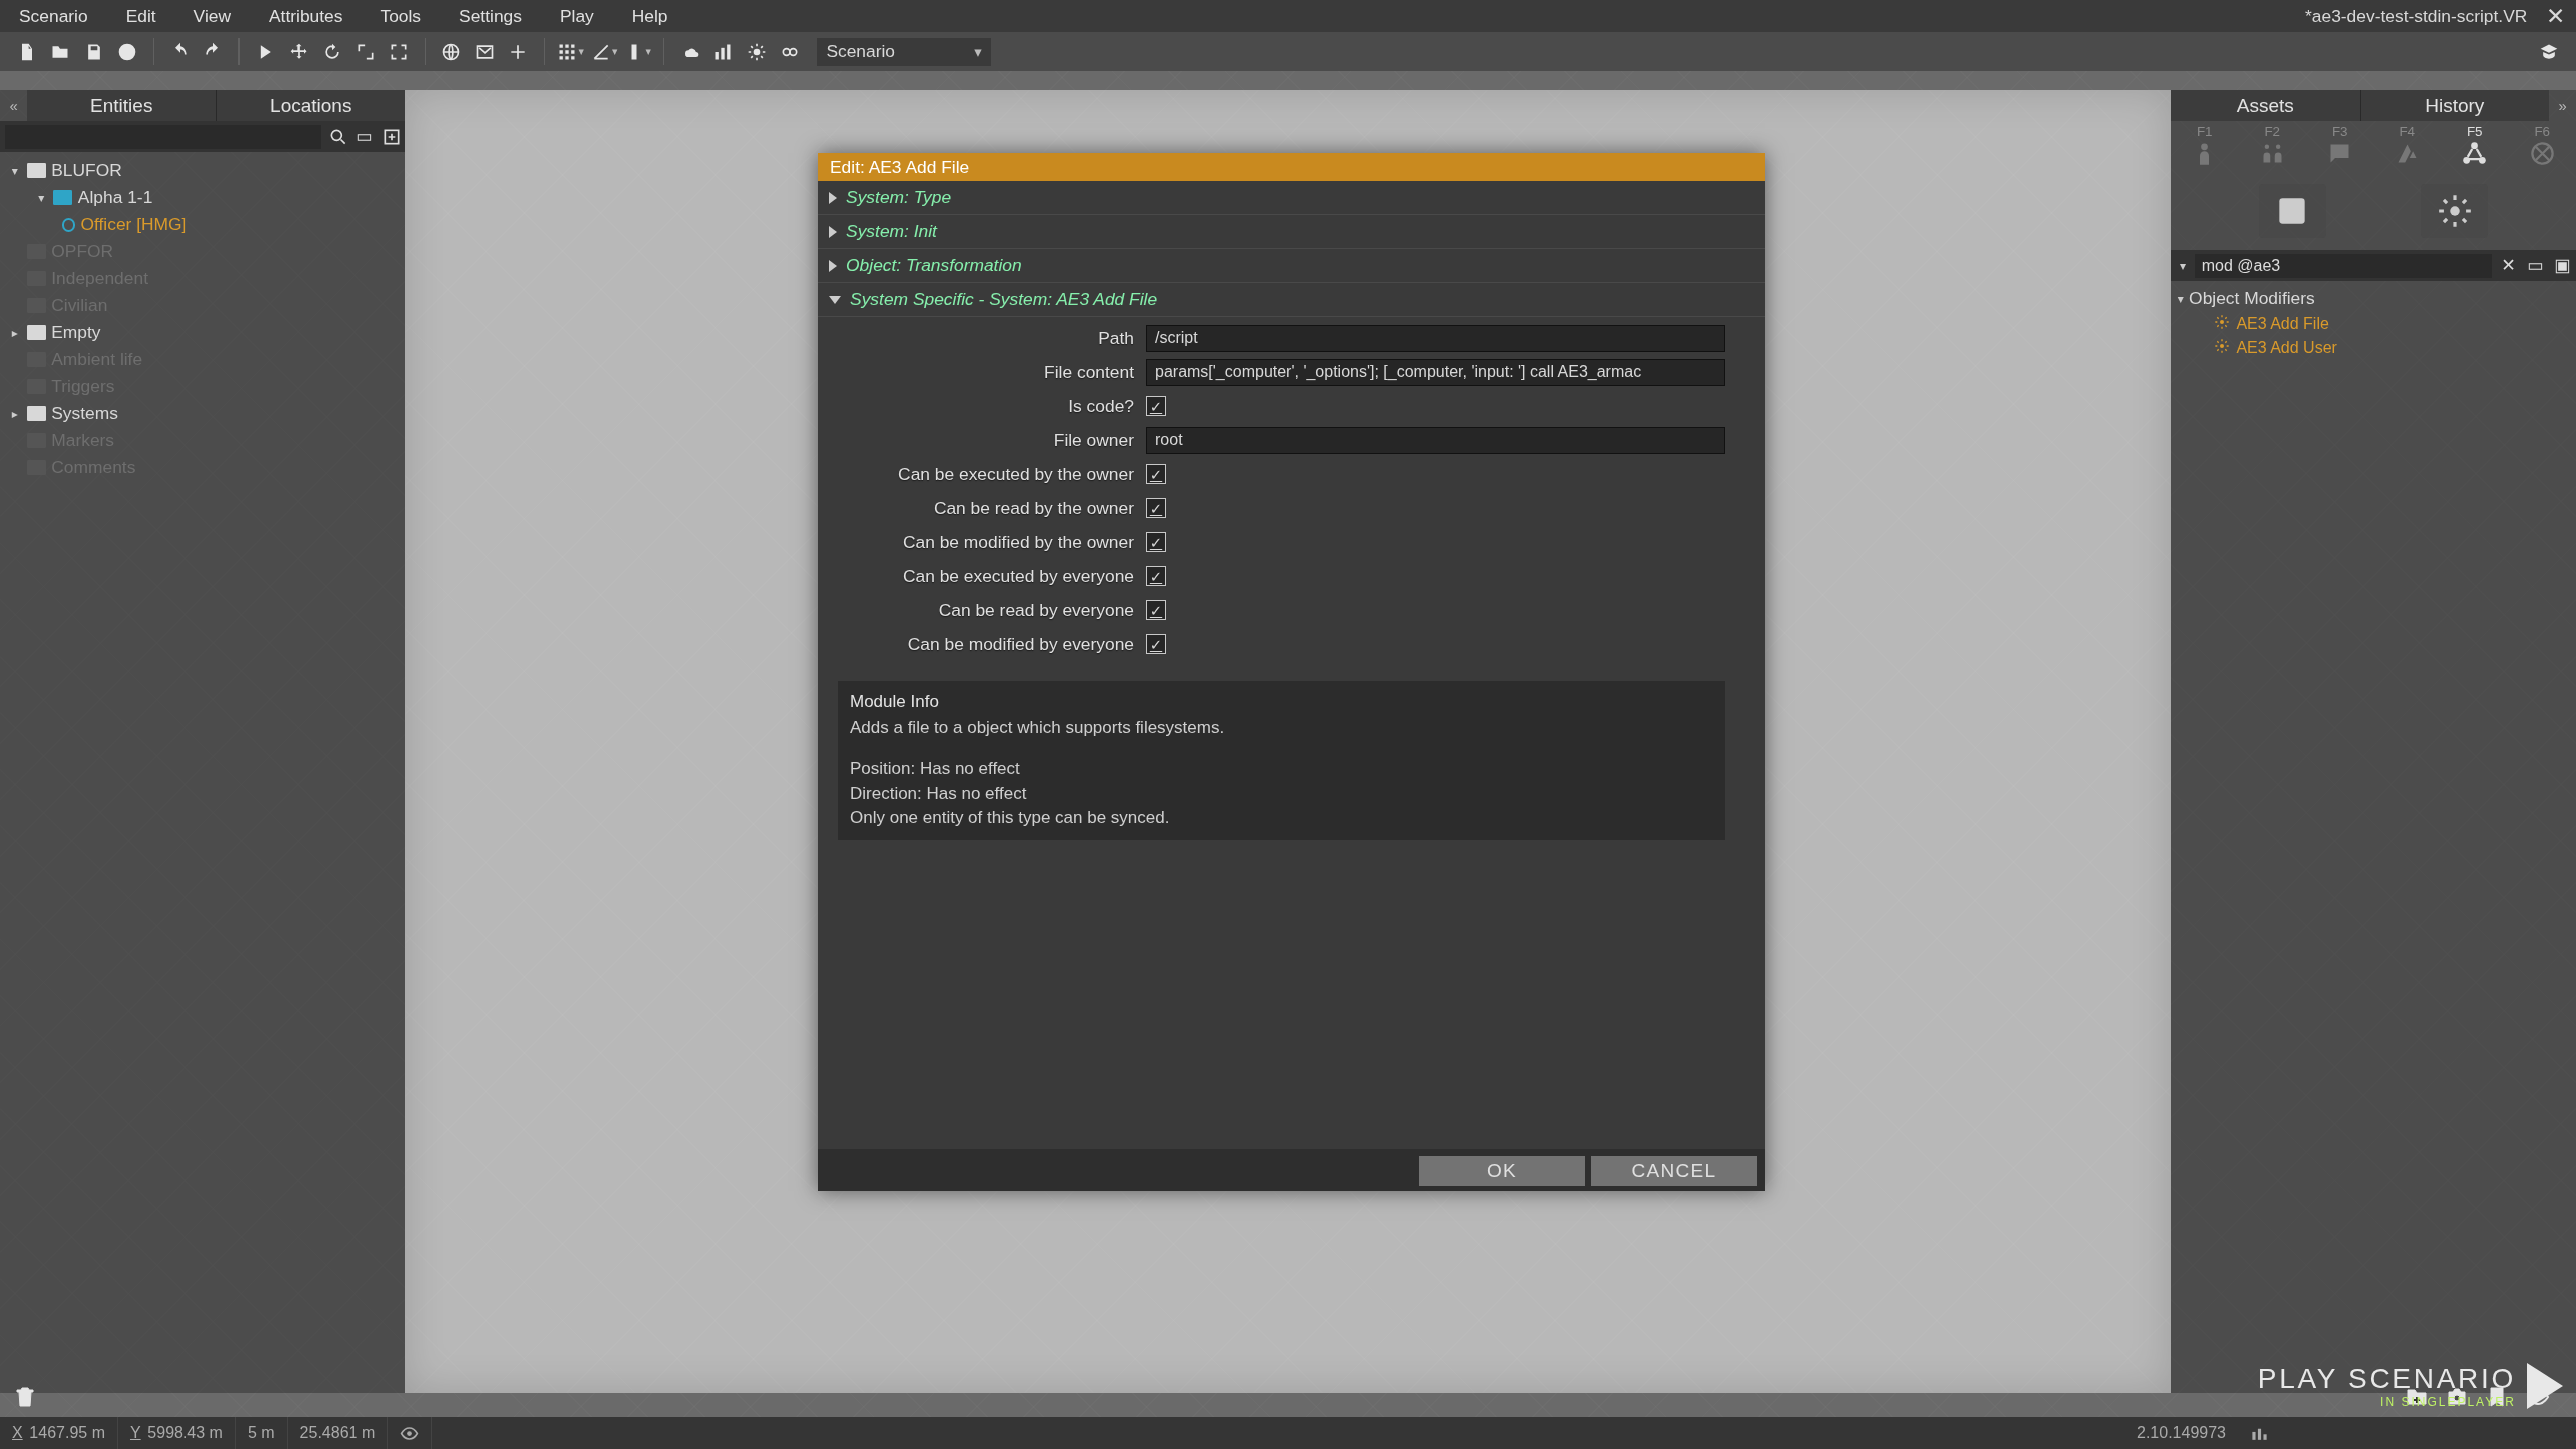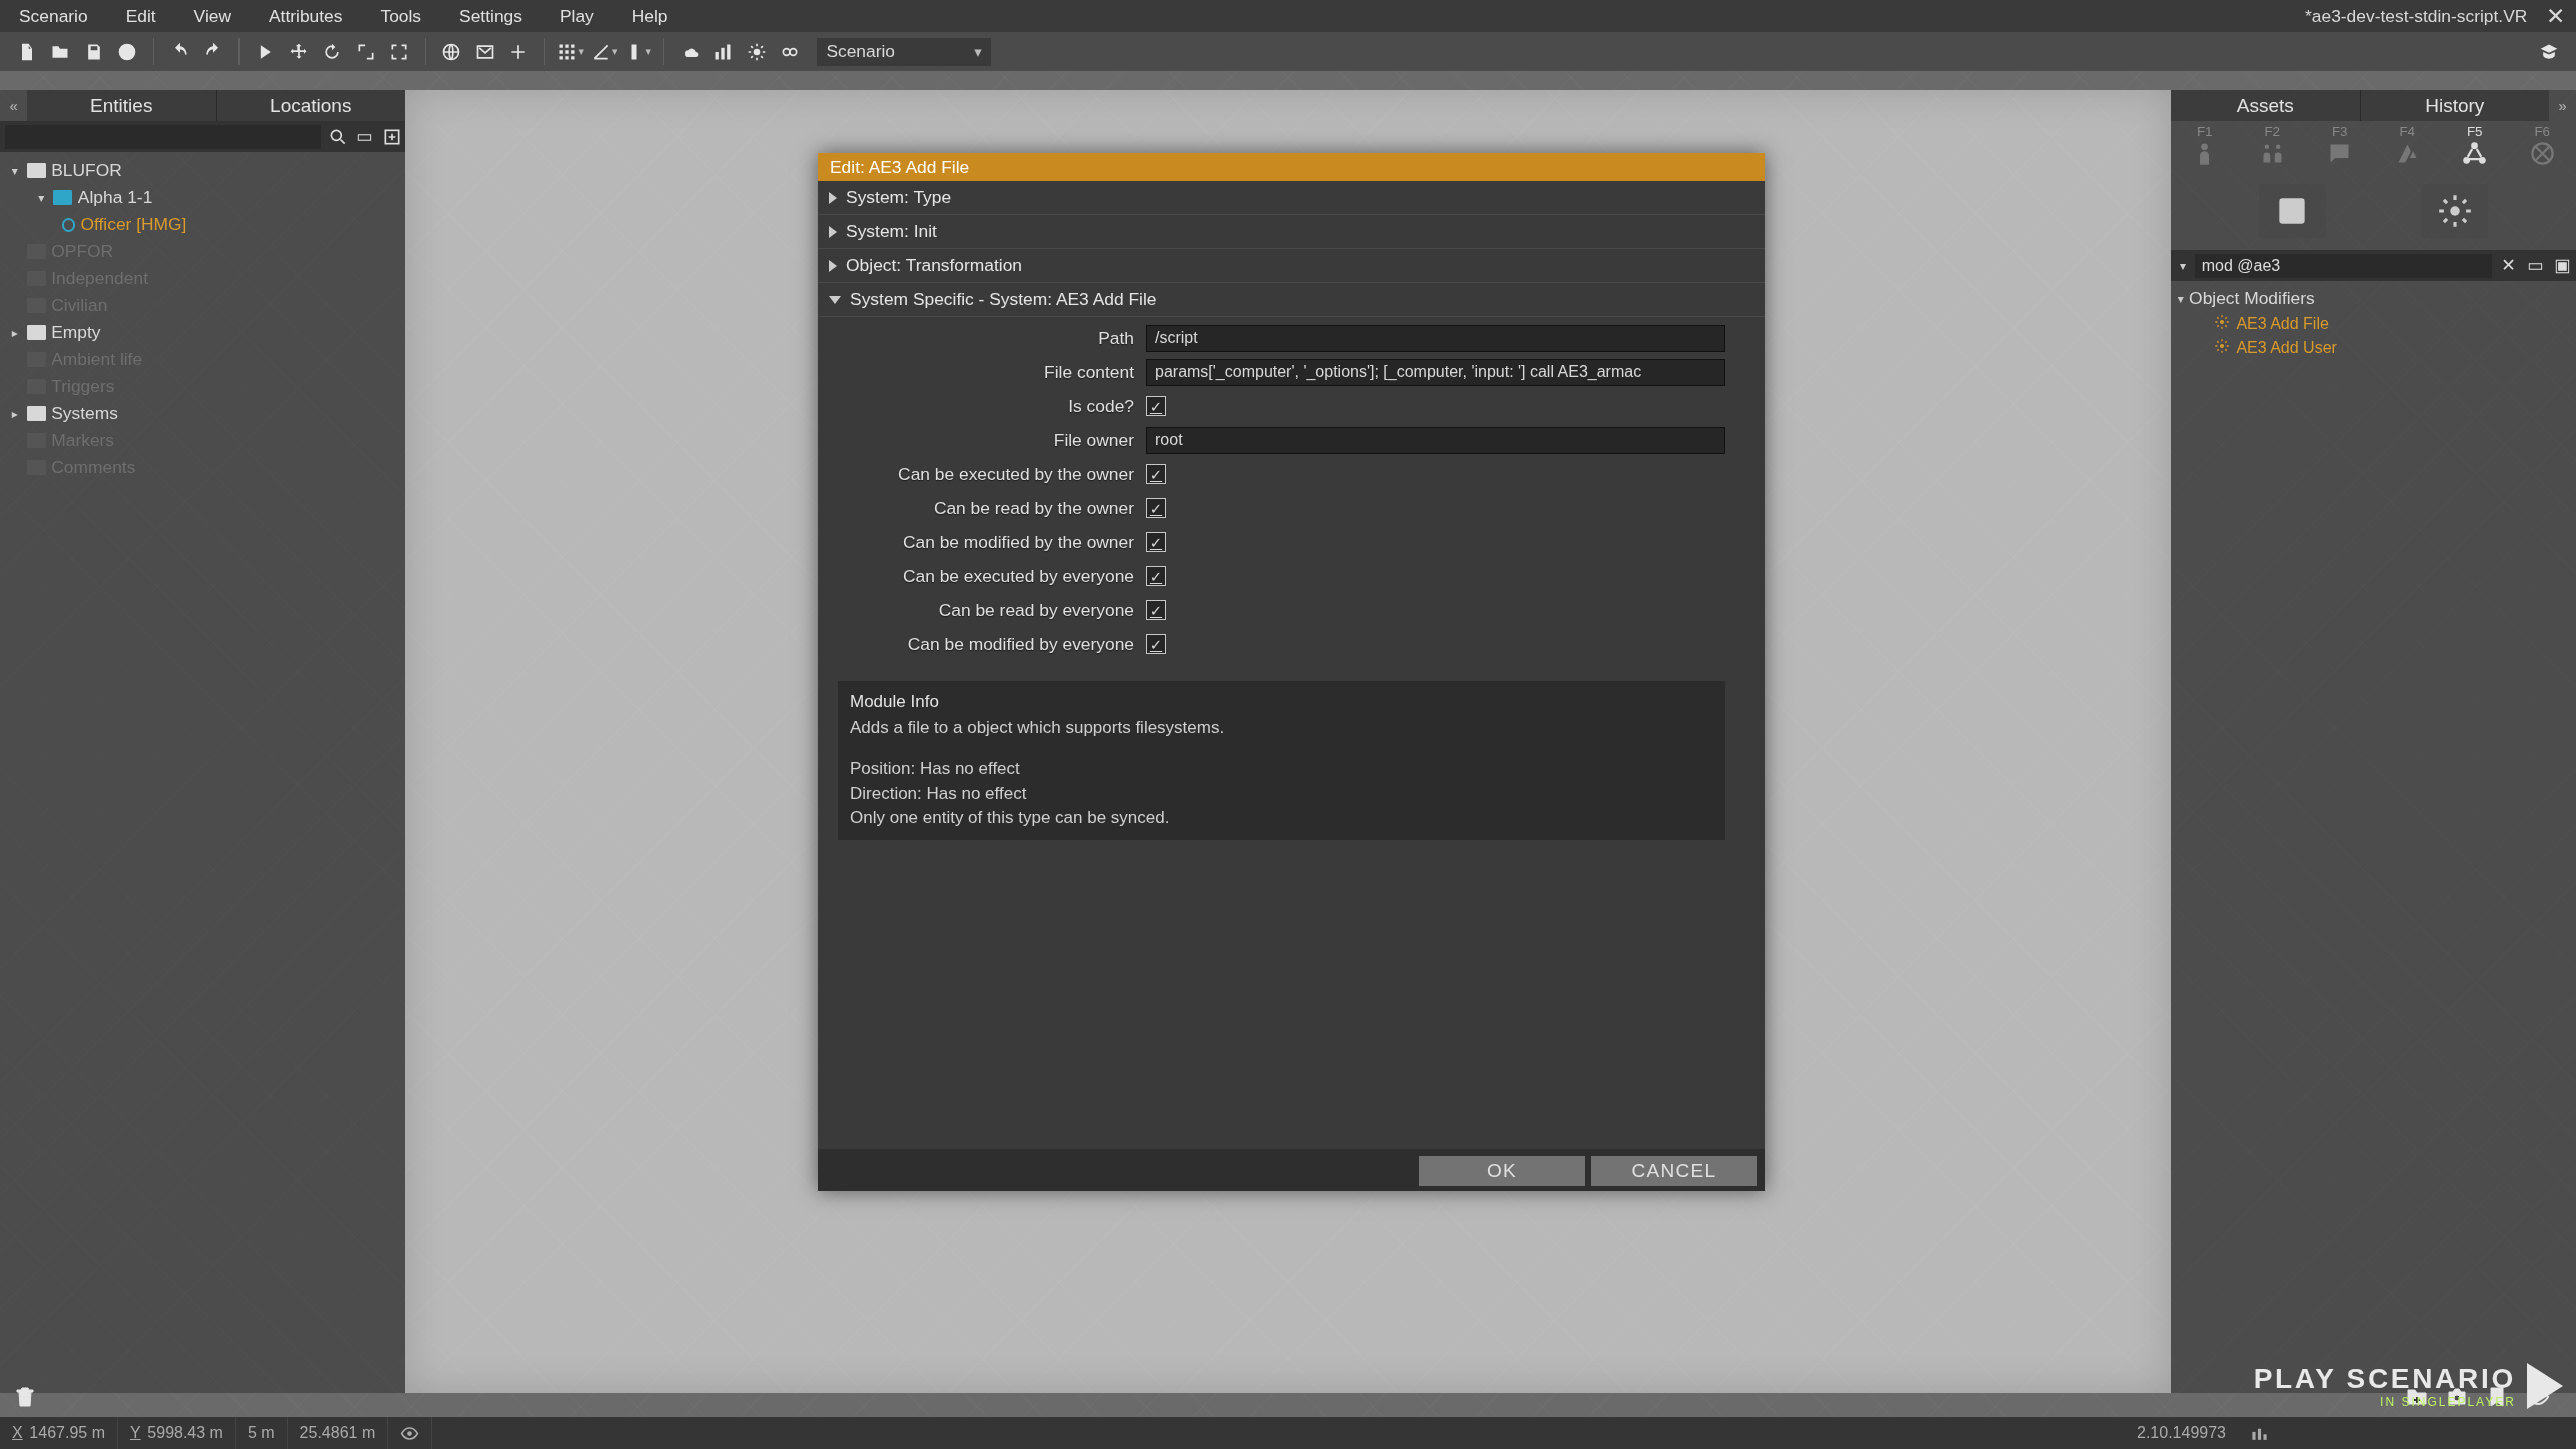--- a/index.html
+++ b/index.html
@@ -89,28 +89,28 @@
 .bottom-tools .ico { width:31px; height:31px; display:flex; align-items:center; justify-content:center; color:#e6e6e6; }
 .bottom-tools .ico svg { width:24px; height:24px; fill:#e6e6e6; stroke:#e6e6e6; }
 
 .statusbar { position:absolute; left:0; right:0; bottom:0; height:32px; background:#353535; display:flex; align-items:center; color:#aaa; font-size:16px; z-index:6; }
 .statusbar .seg { padding:0 12px; display:flex; align-items:center; gap:6.7px; height:100%; border-right:0.7px solid rgba(255,255,255,0.08); }
 .statusbar .spacer { flex:1; }
 .statusbar .seg.noborder { border-right:none; }
 
 .play-scenario { position:absolute; right:13.4px; bottom:40px; z-index:7; display:flex; align-items:center; gap:10.7px; color:#e8e8e8; }
 .play-scenario .txt { text-align:right; }
-.play-scenario .txt .big { font-size:28px; letter-spacing:2.7px; font-weight:700; }
+.play-scenario .txt .big { font-size:28px; letter-spacing:2.7px; font-weight:400; }
 .play-scenario .txt .small { font-size:12px; letter-spacing:2px; color:#bef264; }
 .play-scenario .play-tri { width:0; height:0; border-left:36px solid #e8e8e8; border-top:23px solid transparent; border-bottom:23px solid transparent; }
 
 
 .modal { position:absolute; left:818px; top:153px; width:947px; background:#3a3a3a; z-index:50; box-shadow:0 0 20px rgba(0,0,0,0.5); }
 .modal-title { background:#c98a1f; color:#fff; height:28px; line-height:28px; padding:0 12px; font-size:17.4px; }
-.section-hdr { height:34px; display:flex; align-items:center; gap:9.4px; padding:0 10.7px; font-size:17.4px; color:#e5e5e5; border-bottom:0.7px solid rgba(255,255,255,0.08); }
+.section-hdr { height:34px; display:flex; align-items:center; gap:9.4px; padding:0 10.7px; font-size:17.4px; color:#86efac; border-bottom:0.7px solid rgba(255,255,255,0.08);font-style:italic; }
 .section-hdr .tri { width:0; height:0; border-left:8px solid #ccc; border-top:6px solid transparent; border-bottom:6px solid transparent; }
 .section-hdr.open .tri { border-left:6px solid transparent; border-right:6px solid transparent; border-top:8px solid #ccc; border-bottom:none; }
 .form-body { padding:4px 40px 6.7px 40px; }
 .form-row { display:flex; align-items:center; height:34px; }
 .form-row .label { width:288px; text-align:right; padding-right:12px; font-size:17.4px; color:#e0e0e0; text-shadow:0 0.7px 1.3px rgba(0,0,0,0.6); }
 .form-row .field { flex:1;text-decoration:underline; }
 .form-row input[type=text] { width:100%; height:27px; background:#262626; border:0.7px solid #111; color:#d8d8d8; font-size:16px; padding:0 8px; }
 .chk { width:20px; height:20px; border:1.3px solid #c8c8c8; background:#262626; display:flex; align-items:center; justify-content:center; }
 .chk.on::after { content:"✓"; color:#d8d8d8; font-size:14.8px; }
 .module-info { margin:13.4px 40px 6.7px 20px; background:#2c2c2c; padding:9.4px 12px; font-size:17px; color:#cfcfcf; line-height:1.45; }

